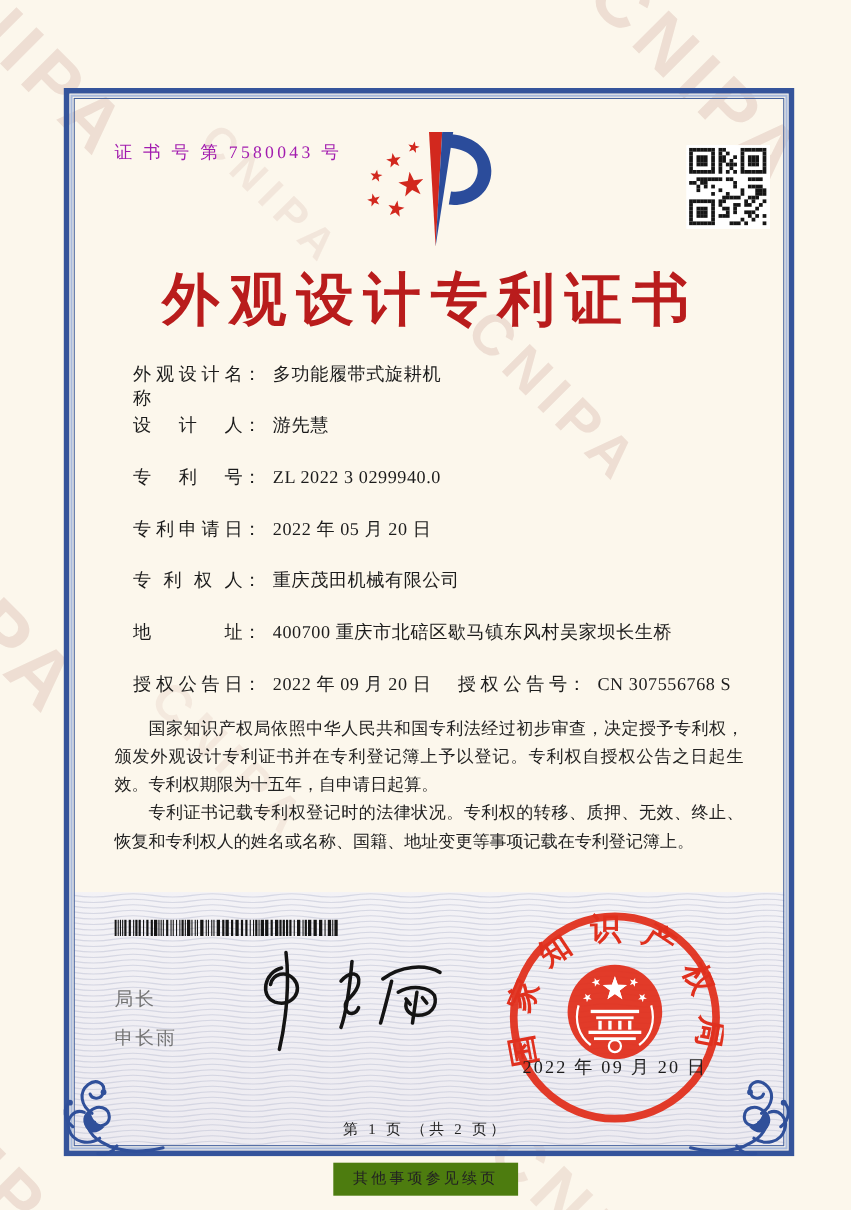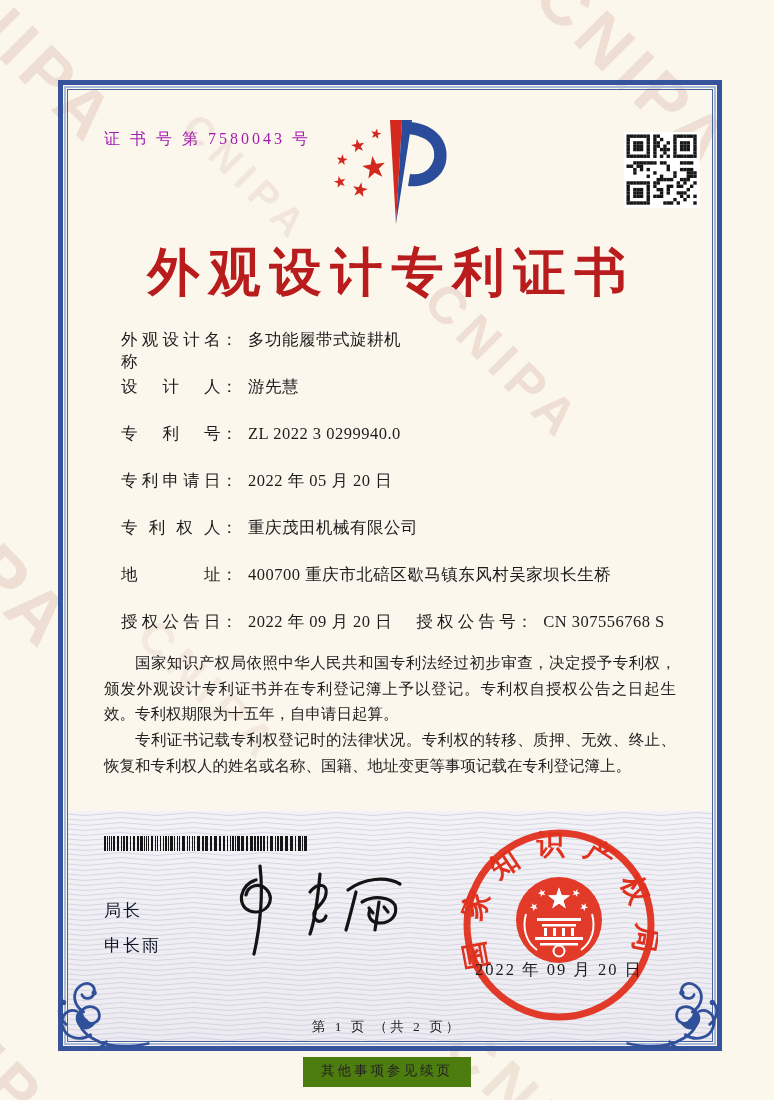--- a/index.html
+++ b/index.html
@@ -53,21 +53,21 @@
   .frow{height:47px;margin-left:17px;}
   .flabel{display:inline-block; width:100px; text-align:justify; text-align-last:justify; vertical-align:top;}
   .fcolon{margin-right:10px;}
   .grant{margin-left:24px;}
   .paras{
     position:absolute; z-index:4; left:104px; top:650px; width:572px;
     font-size:15.5px; line-height:1.66; text-align:justify; color:#222;
   }
   .paras p{margin:0; text-indent:2em;}
   .barcode{position:absolute; z-index:4; left:104px; top:836px; width:206px; height:15px;}
-  .director{position:absolute; z-index:4; left:104px; top:893px; font-size:17px; line-height:35px; letter-spacing:2px; color:#0f172a;}
+  .director{position:absolute; z-index:4; left:104px; top:893px; font-size:17px; line-height:35px; letter-spacing:2px; color:#737373;font-family:Liberation Mono, monospace;}
   .signature{position:absolute; z-index:4; left:222px; top:862px; width:195px; height:100px;}
   .seal{position:absolute; z-index:5; left:460px; top:826px; width:198px; height:198px;}
   .page-indicator{position:absolute; z-index:4; left:0; top:1018px; width:774px; text-align:center; font-size:13.5px; letter-spacing:3px; color:#222;}
   .footer-note{
     position:absolute; z-index:6; top:1057px; left:50%; transform:translateX(-50%);
     background:#4d7c0f; padding:5px 18px 7px; font-size:13.5px; letter-spacing:3px; color:#222;
   }
 </style>
 </head>
 <body>

